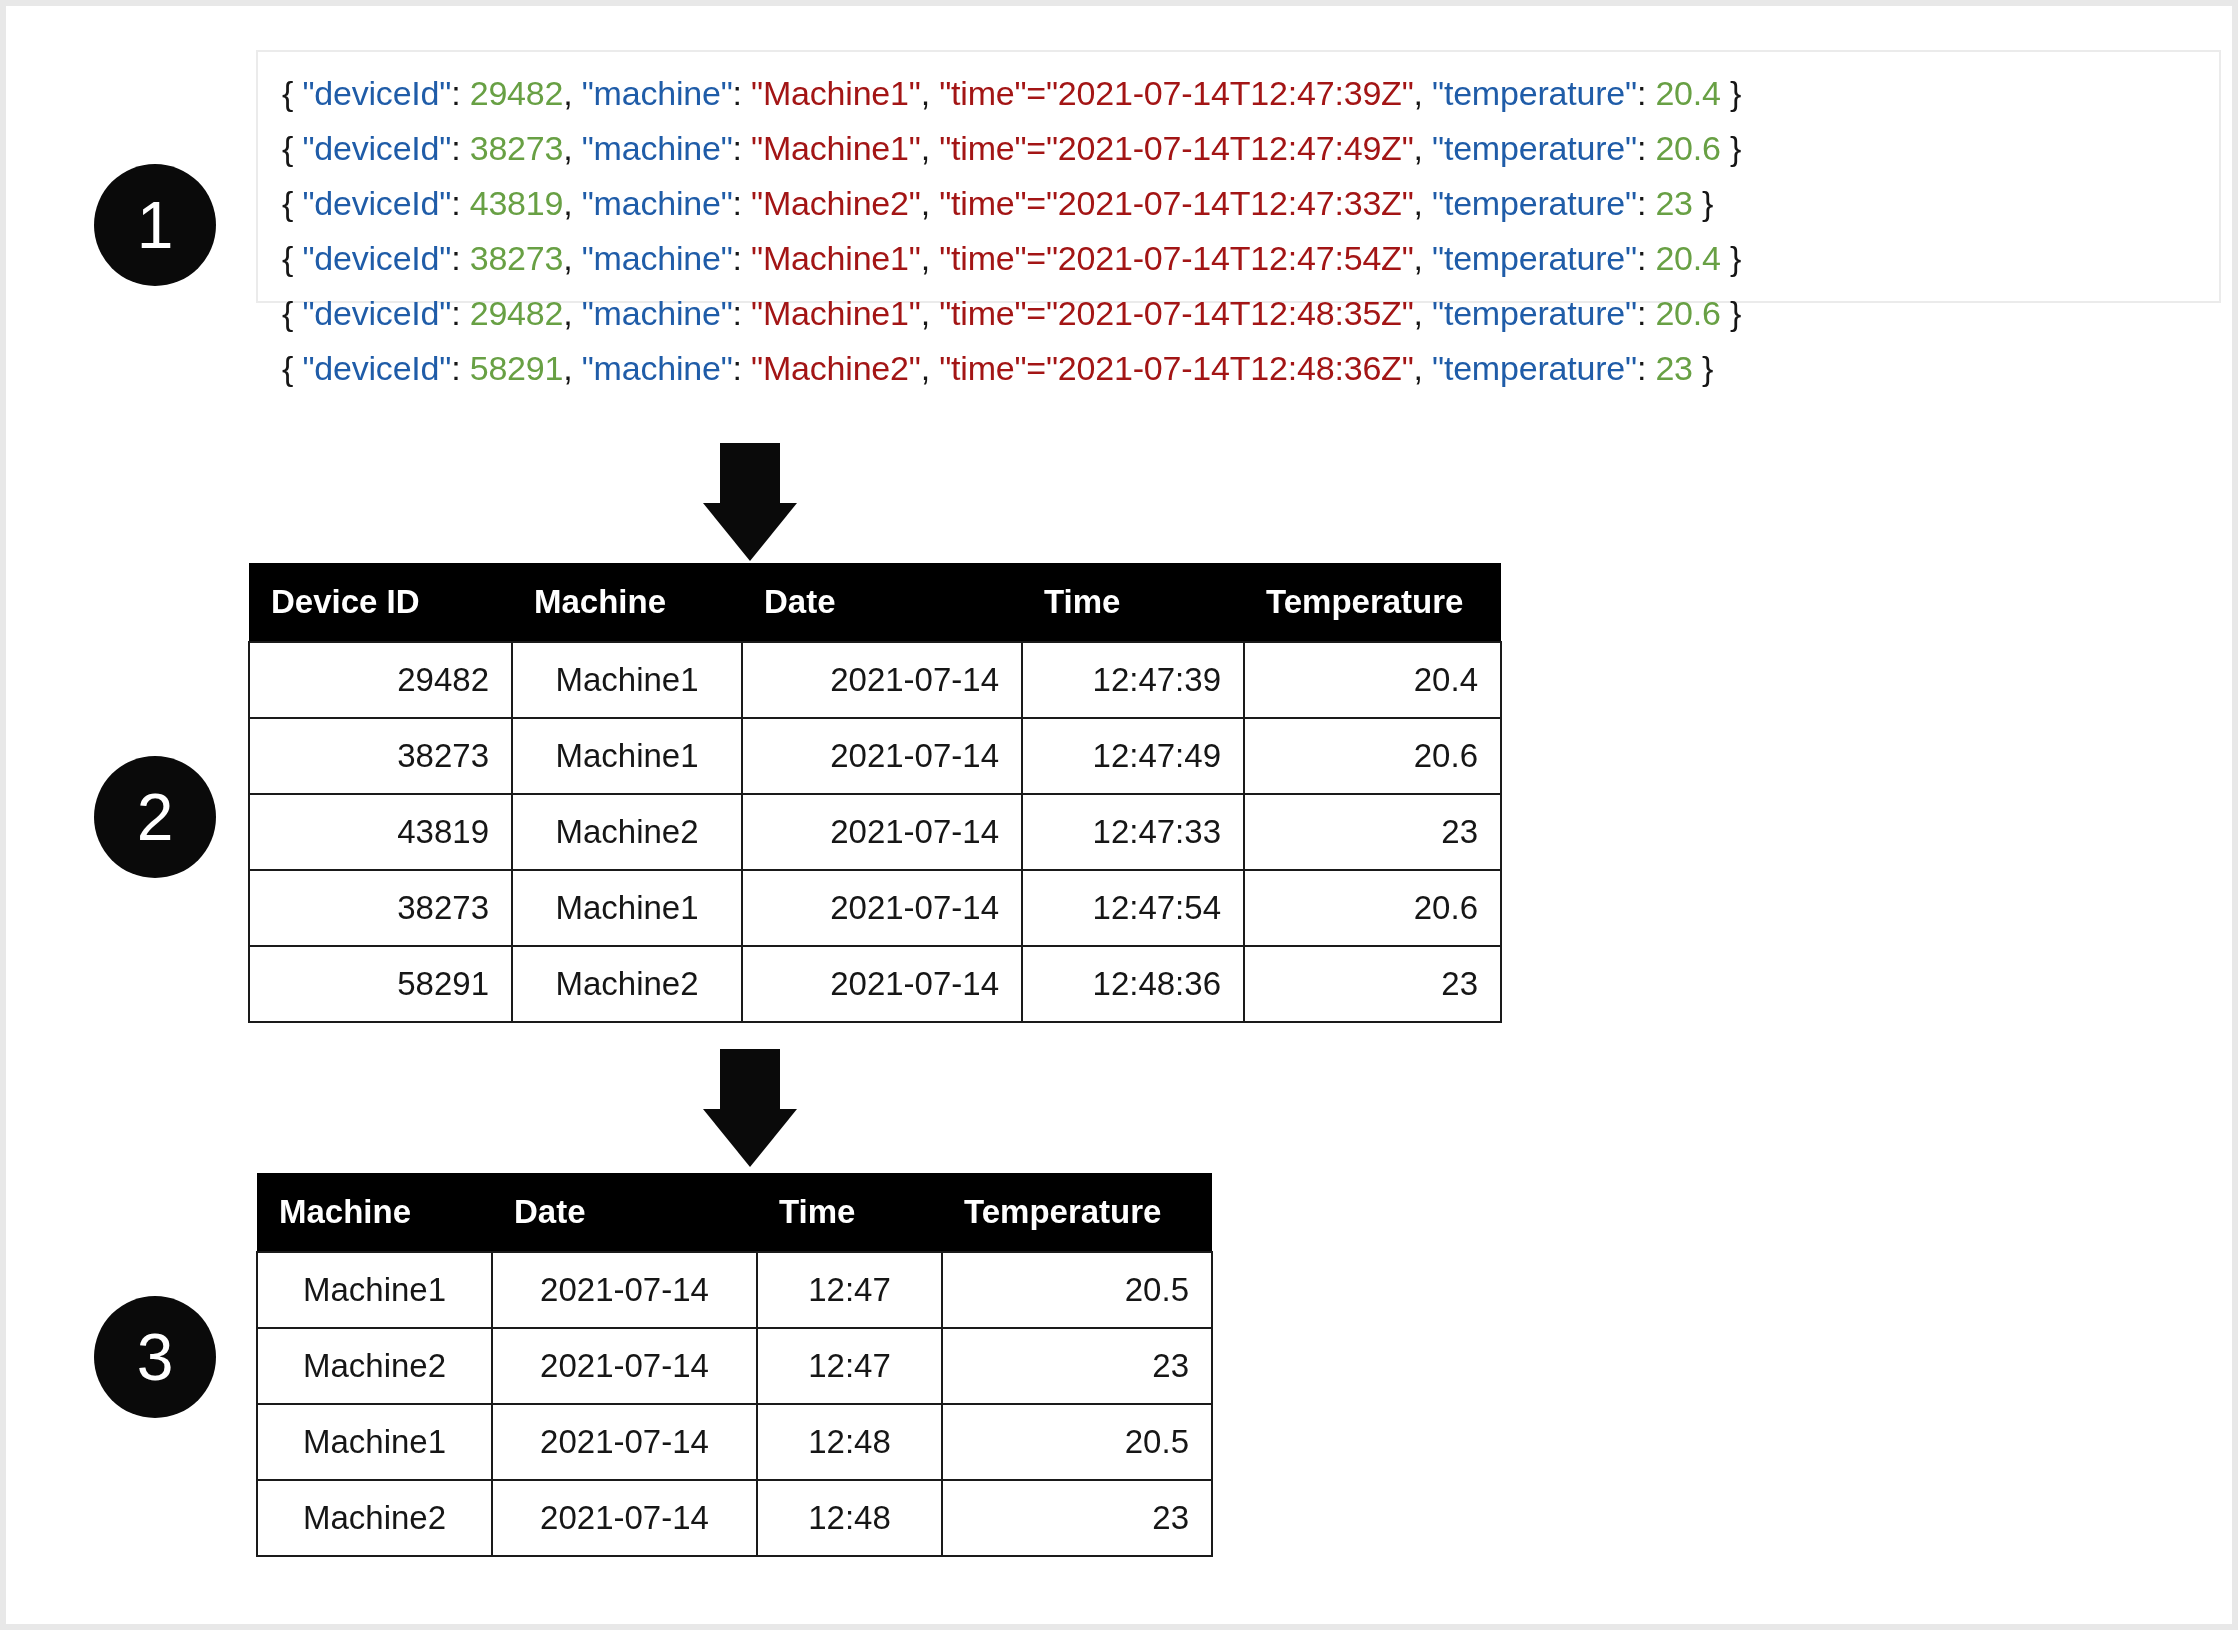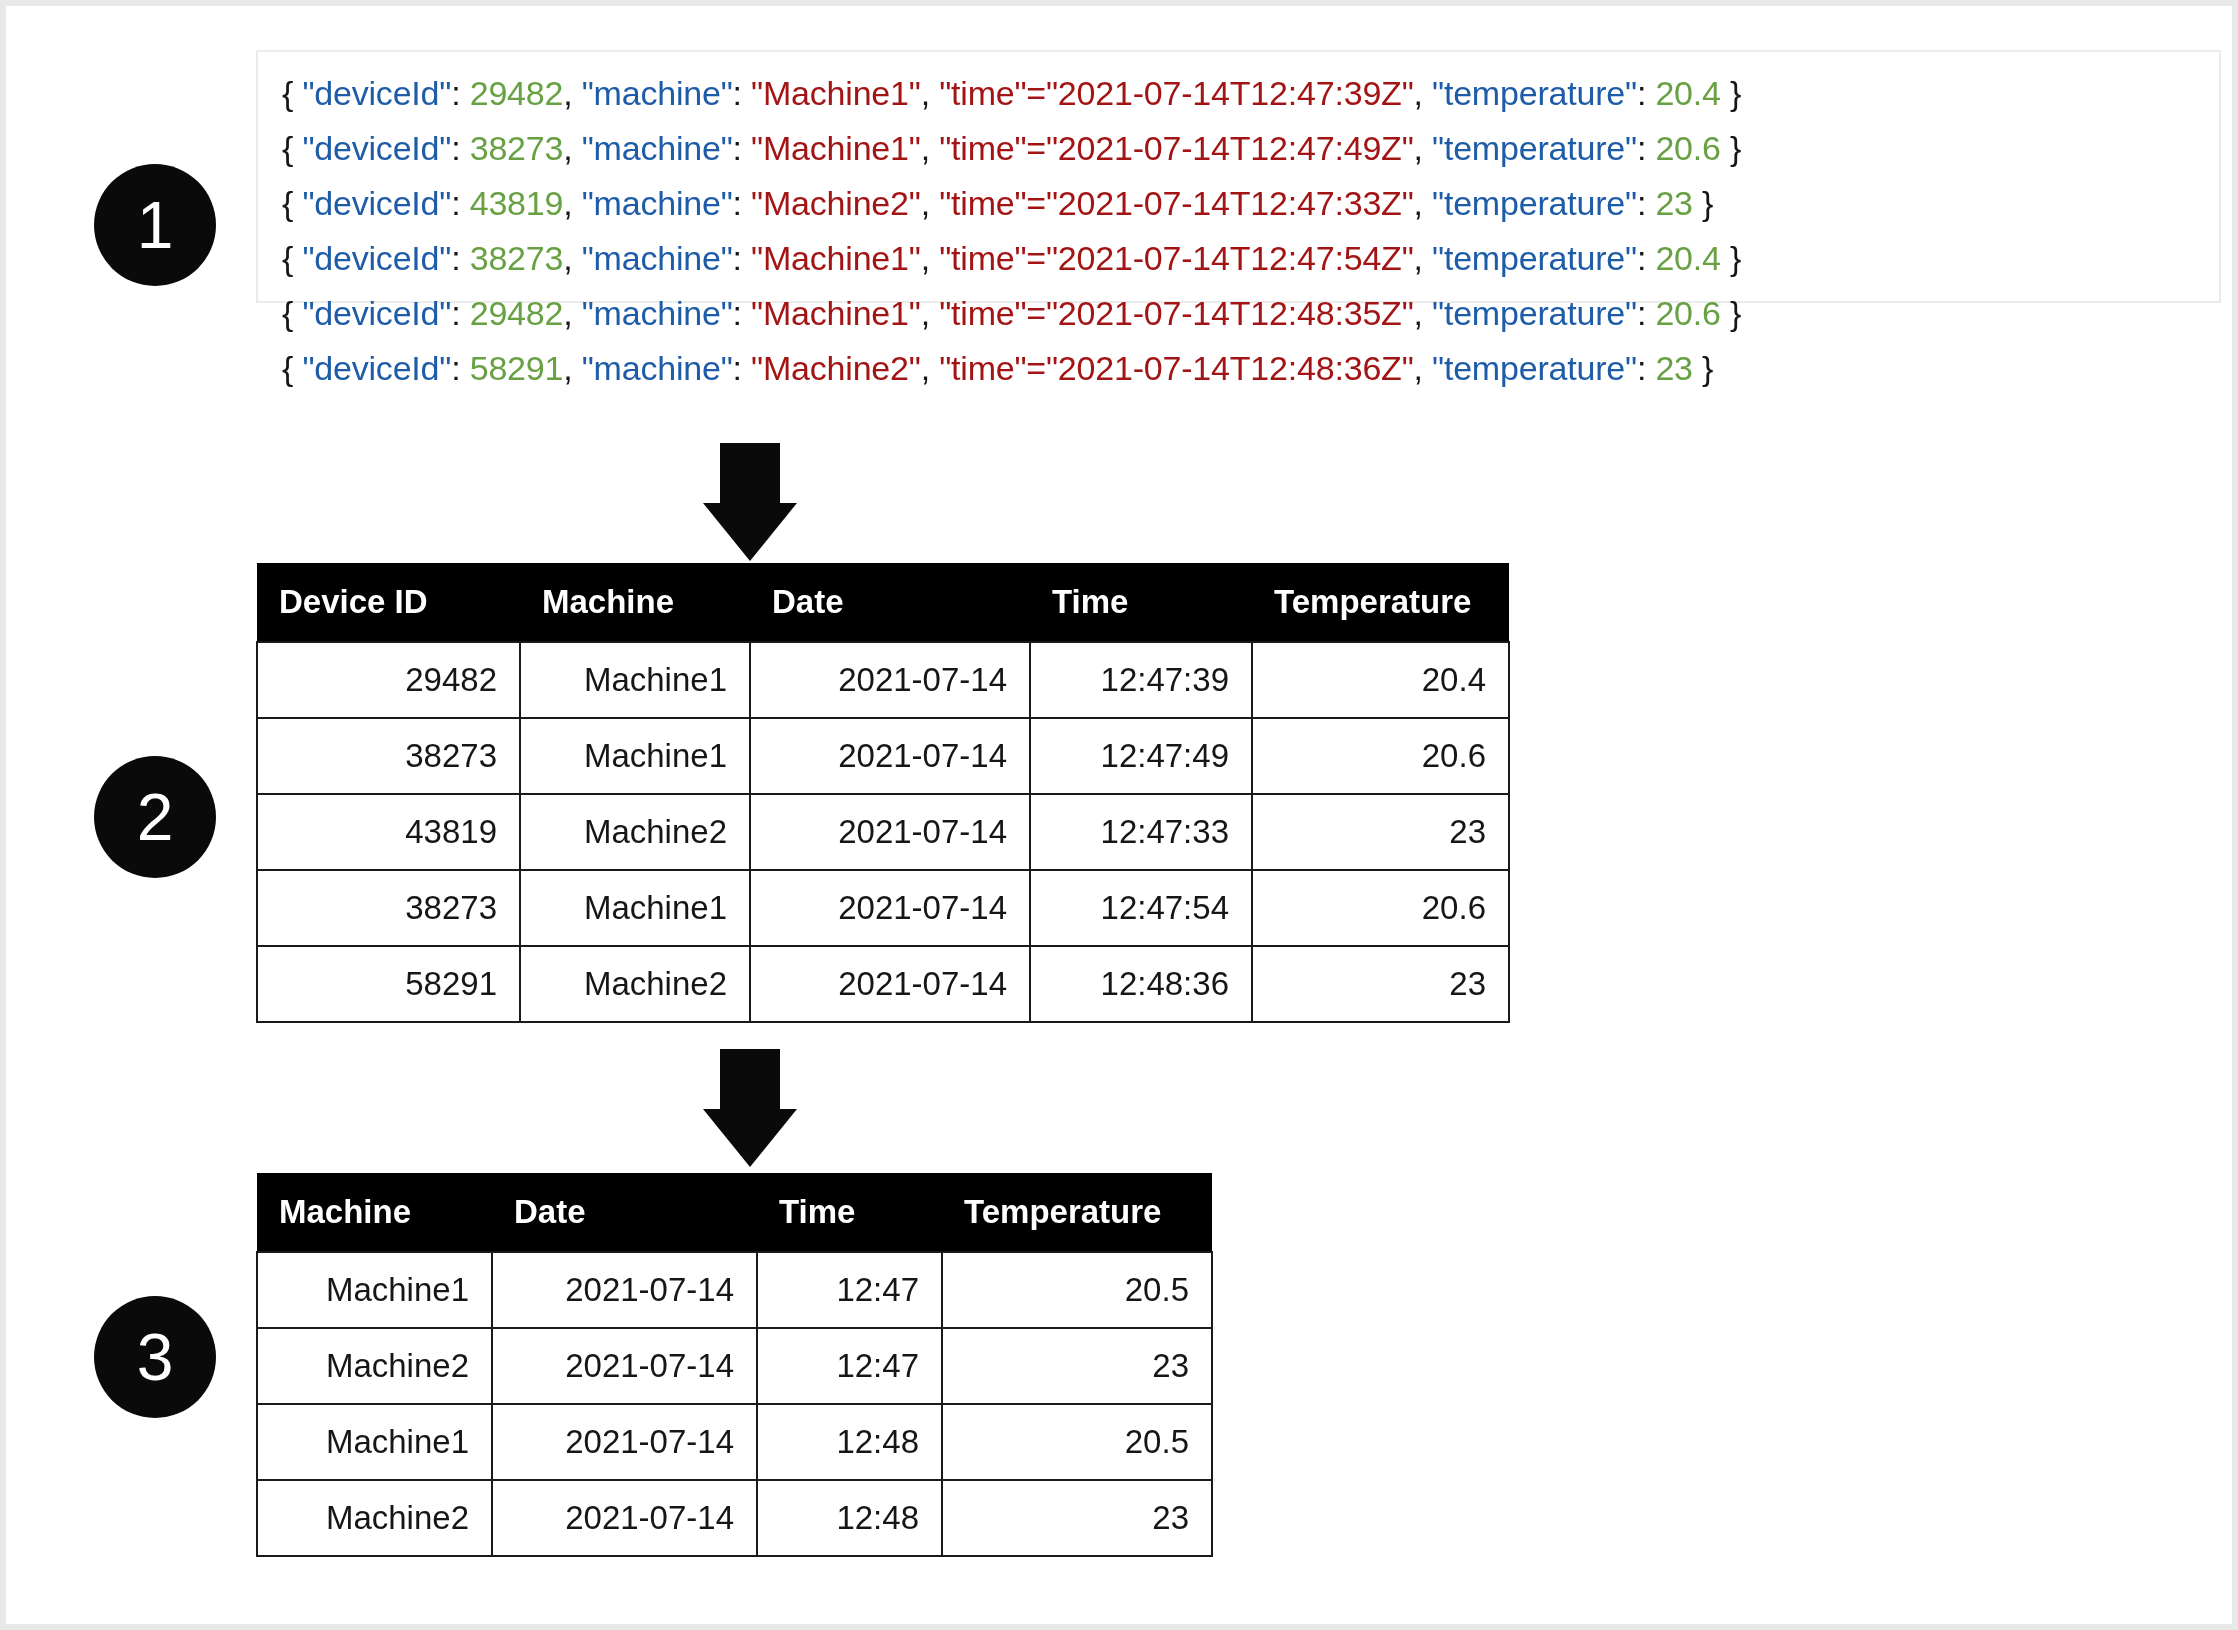--- a/index.html
+++ b/index.html
@@ -114,25 +114,25 @@
     color: #161616;
     padding: 18px 22px;
     border-top: 2px solid #1a1a1a;
     border-bottom: 2px solid #1a1a1a;
     border-left: 2px solid #1a1a1a;
     border-right: 2px solid #1a1a1a;
     background: #ffffff;
     white-space: nowrap;
   }
   .data-table tbody tr td:first-child { border-left: 2px solid #1a1a1a; }
-  .al-left  { text-align: right; }
+  .al-left  { text-align: center; }
   .al-right { text-align: right; }
 
   
-  #table-detail { left: 250px; top: 557px; width: 1252px; }
+  #table-detail { left: 242px; top: 557px; width: 1252px; }
   #table-detail colgroup col:nth-child(1) { width: 263px; }
   #table-detail colgroup col:nth-child(2) { width: 230px; }
   #table-detail colgroup col:nth-child(3) { width: 280px; }
   #table-detail colgroup col:nth-child(4) { width: 222px; }
   #table-detail colgroup col:nth-child(5) { width: 257px; }
 
   
   #table-aggregate { left: 250px; top: 1167px; width: 955px; }
   #table-aggregate colgroup col:nth-child(1) { width: 235px; }
   #table-aggregate colgroup col:nth-child(2) { width: 265px; }

